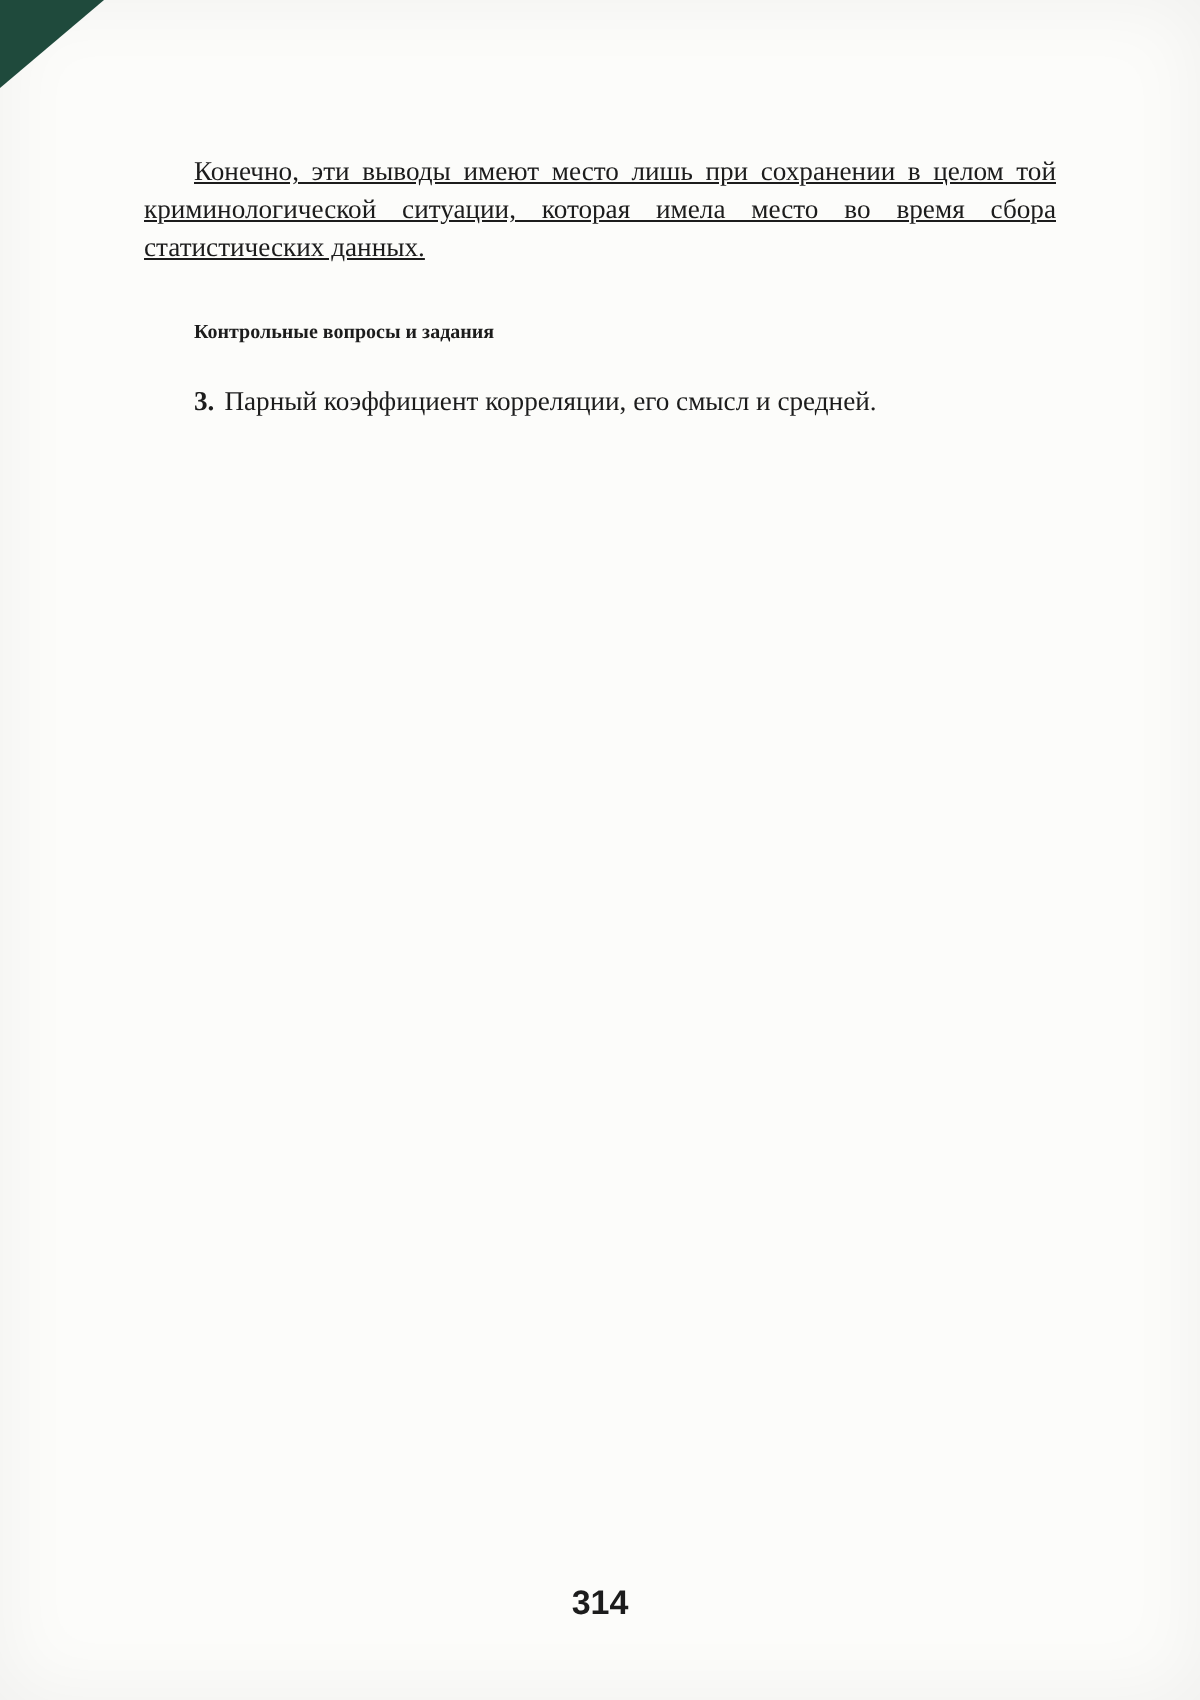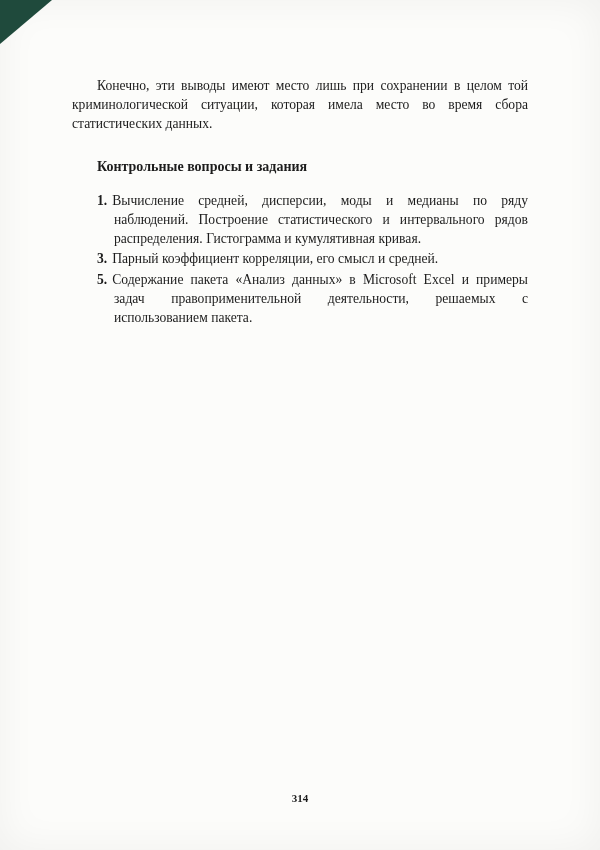--- a/index.html
+++ b/index.html
@@ -32,25 +32,26 @@
       left: 72px;
       top: 76px;
       width: 456px;
       font-size: 13.6px;
       line-height: 19.2px;
     }
     .paragraph {
       margin: 0;
       text-align: justify;
       text-indent: 25px;
+      text-decoration: underline;
     }
     .heading {
       margin: 23px 0 15px 25px;
       font-weight: bold;
-      font-size: 14px;
+      font-size: 10px;
     }
     .qlist {
       margin-left: 25px;
     }
     .qitem {
       padding-left: 17px;
       text-indent: -17px;
       text-align: justify;
       margin-bottom: 1px;
     }
@@ -58,53 +59,47 @@
       font-weight: bold;
       padding-right: 5px;
     }
     .page-number {
       position: absolute;
       left: 0;
       right: 0;
       top: 792px;
       text-align: center;
       font-weight: bold;
-      font-size: 11px;
-      font-family: Liberation Serif, serif;
+      font-size: 17px;
+      font-family: Liberation Sans, sans-serif;
       color: #1c1c1c;
     }
   </style>
 </head>
 <body>
 
 <div class="page">
 
   <div class="corner-mark"></div>
 
   <div class="content">
 
     <p class="paragraph">Конечно, эти выводы имеют место лишь при сохранении в целом той криминологической ситуации, которая имела место во время сбора статистических данных.</p>
 
     <div class="heading">Контрольные вопросы и задания</div>
 
     <div class="qlist">
 
-      <div class="qitem">
-        <span class="qnum">1.</span><span>Вычисление средней, дисперсии, моды и медианы по ряду наблюдений. Построение статистического и интервального рядов распределения. Гистограмма и кумулятивная кривая.</span>
-      </div>
 
 
       <div class="qitem">
         <span class="qnum">3.</span><span>Парный коэффициент корреляции, его смысл и средней.</span>
       </div>
 
 
-      <div class="qitem">
-        <span class="qnum">5.</span><span>Содержание пакета «Анализ данных» в Microsoft Excel и примеры задач правоприменительной деятельности, решаемых с использованием пакета.</span>
-      </div>
 
     </div>
 
   </div>
 
   <div class="page-number">314</div>
 
 </div>
 
 </body></html>

